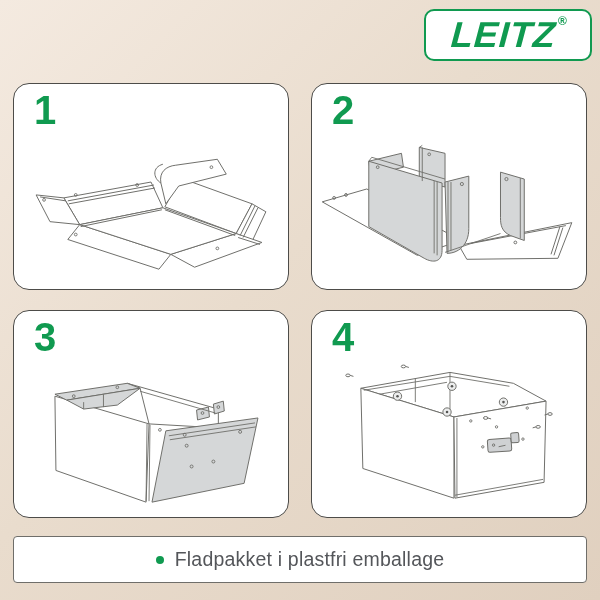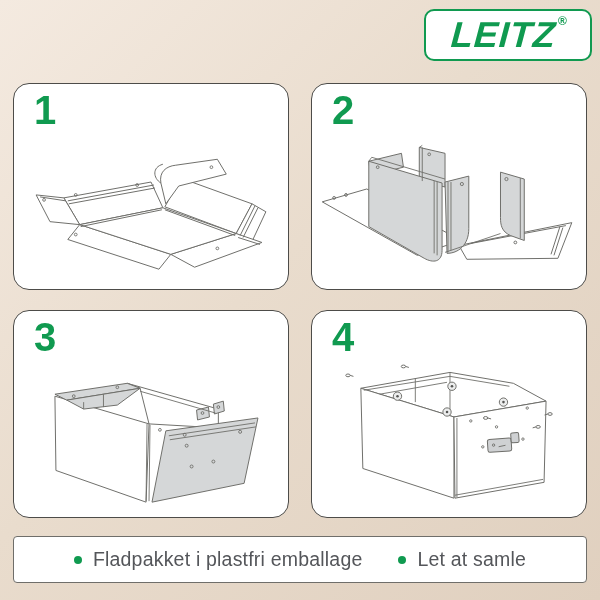--- a/index.html
+++ b/index.html
@@ -227,17 +227,13 @@
       <circle cx="213" cy="131" r="1.2" fill="none" stroke="#6e6e6a" stroke-width="0.9"></circle>
     </g>
   </svg>
 </div>
 
 <div class="footer-bar">
   <div class="bullet-item">
     <span class="bullet-dot"></span>
     <span class="bullet-text">Fladpakket i plastfri emballage</span>
   </div>
-  <div class="bullet-item">
-    <span class="bullet-dot"></span>
-    <span class="bullet-text">Let at samle</span>
-  </div>
 </div>
 
 </body></html>

